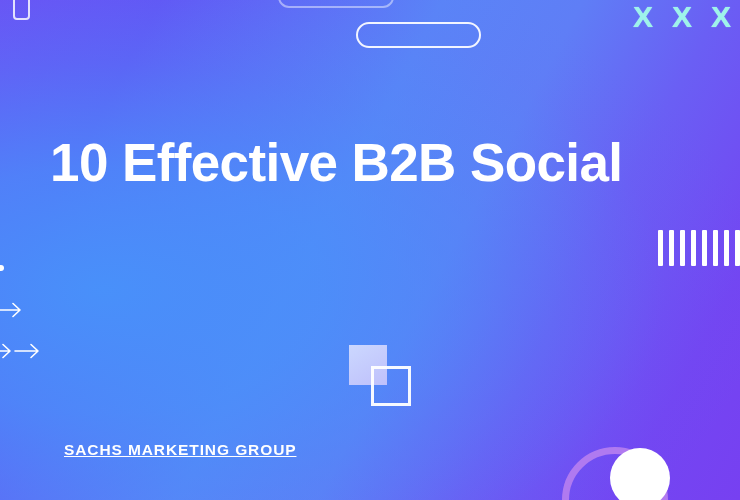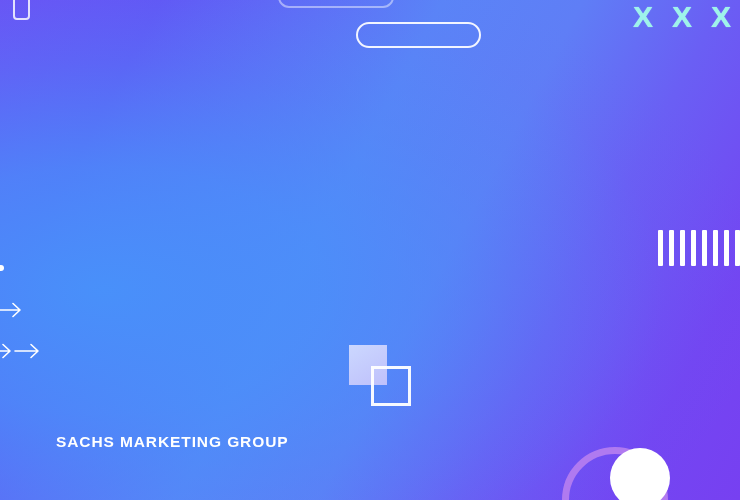--- a/index.html
+++ b/index.html
@@ -95,27 +95,28 @@
     font-weight: 700;
     line-height: 1.08;
     letter-spacing: -0.6px;
   }
   #headline .line { display: block; white-space: nowrap; }
 
   #brand {
     position: absolute;
     left: 52px;
     top: 429px;
-    margin: 4px;
+    margin: 12px;
     color: #ffffff;
     font-family: "Liberation Sans", sans-serif;
     font-size: 15.5px;
     font-weight: 700;
     letter-spacing: 0.9px;
     white-space: nowrap;
+    text-decoration: underline;
   }
 </style>
 </head>
 <body>
 
 <div id="banner">
 
   <div class="deco rr-outline" style="left:13px; top:-10px; width:13px; height:26px;"></div>
 
   <div class="deco pill-faded" style="left:278px; top:-14px; width:112px; height:18px;"></div>
@@ -154,18 +155,19 @@
   </div>
 
   <div class="deco sq-filled" style="left:349px; top:345px; width:38px; height:40px;"></div>
   <div class="deco sq-outline" style="left:371px; top:366px; width:34px; height:34px;"></div>
 
   <div class="deco ring" style="left:562px; top:447px; width:92px; height:92px;"></div>
   <div class="deco disc" style="left:610px; top:448px; width:60px; height:60px;"></div>
 
   <div class="content">
     <h1 id="headline">
+      <span class="line">10 Effective B2B Social</span>
     </h1>
 
     <p id="brand">SACHS MARKETING GROUP</p>
   </div>
 
 </div>
 
 </body></html>

